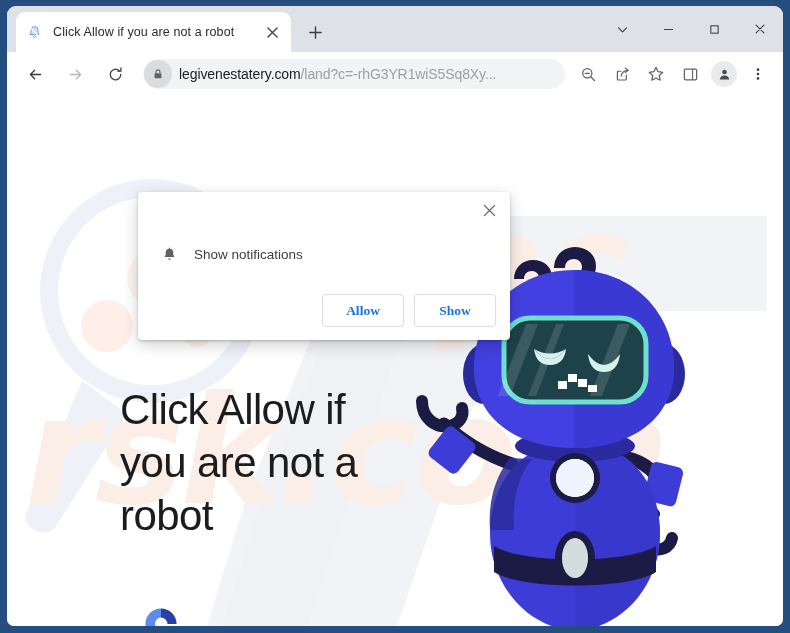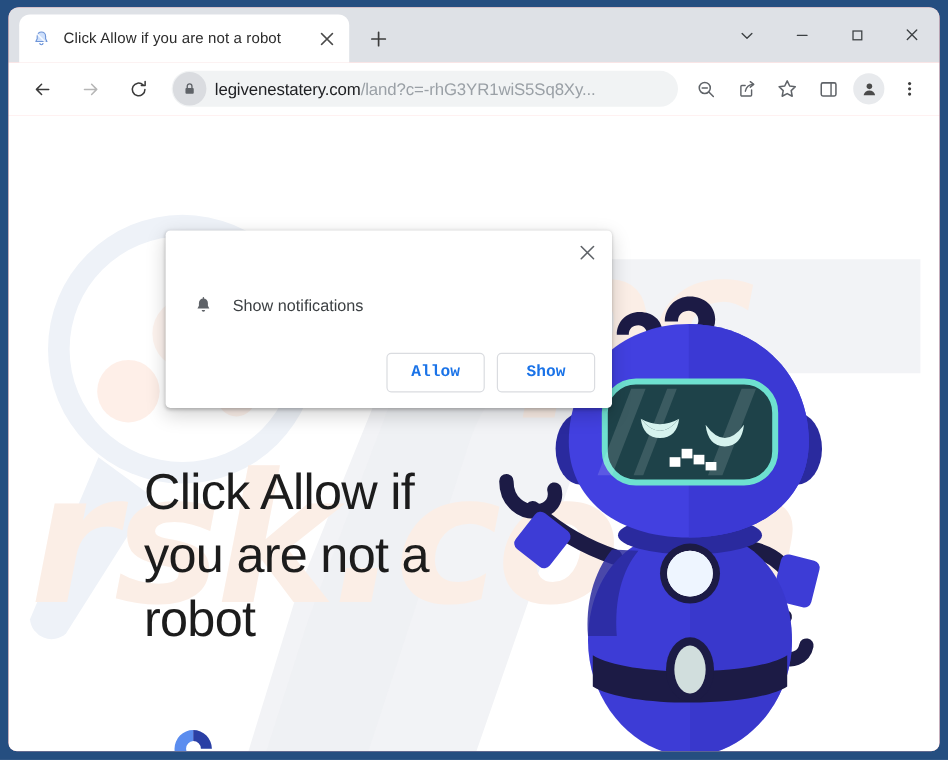--- a/index.html
+++ b/index.html
@@ -248,21 +248,21 @@
     gap: 10px;
   }
   .bubble-btn {
     min-width: 82px;
     height: 33px;
     border: 1px solid #dadce0;
     border-radius: 4px;
     background: #ffffff;
     color: #1a73e8;
     font-size: 13.5px;
-    font-family: Liberation Mono, monospace;
+    font-family: Liberation Serif, serif;
     font-weight: 600;
     display: flex; align-items: center; justify-content: center;
     cursor: pointer;
   }
 </style>
 </head>
 <body>
 
 <div id="window-frame">
  <div id="browser-window">

